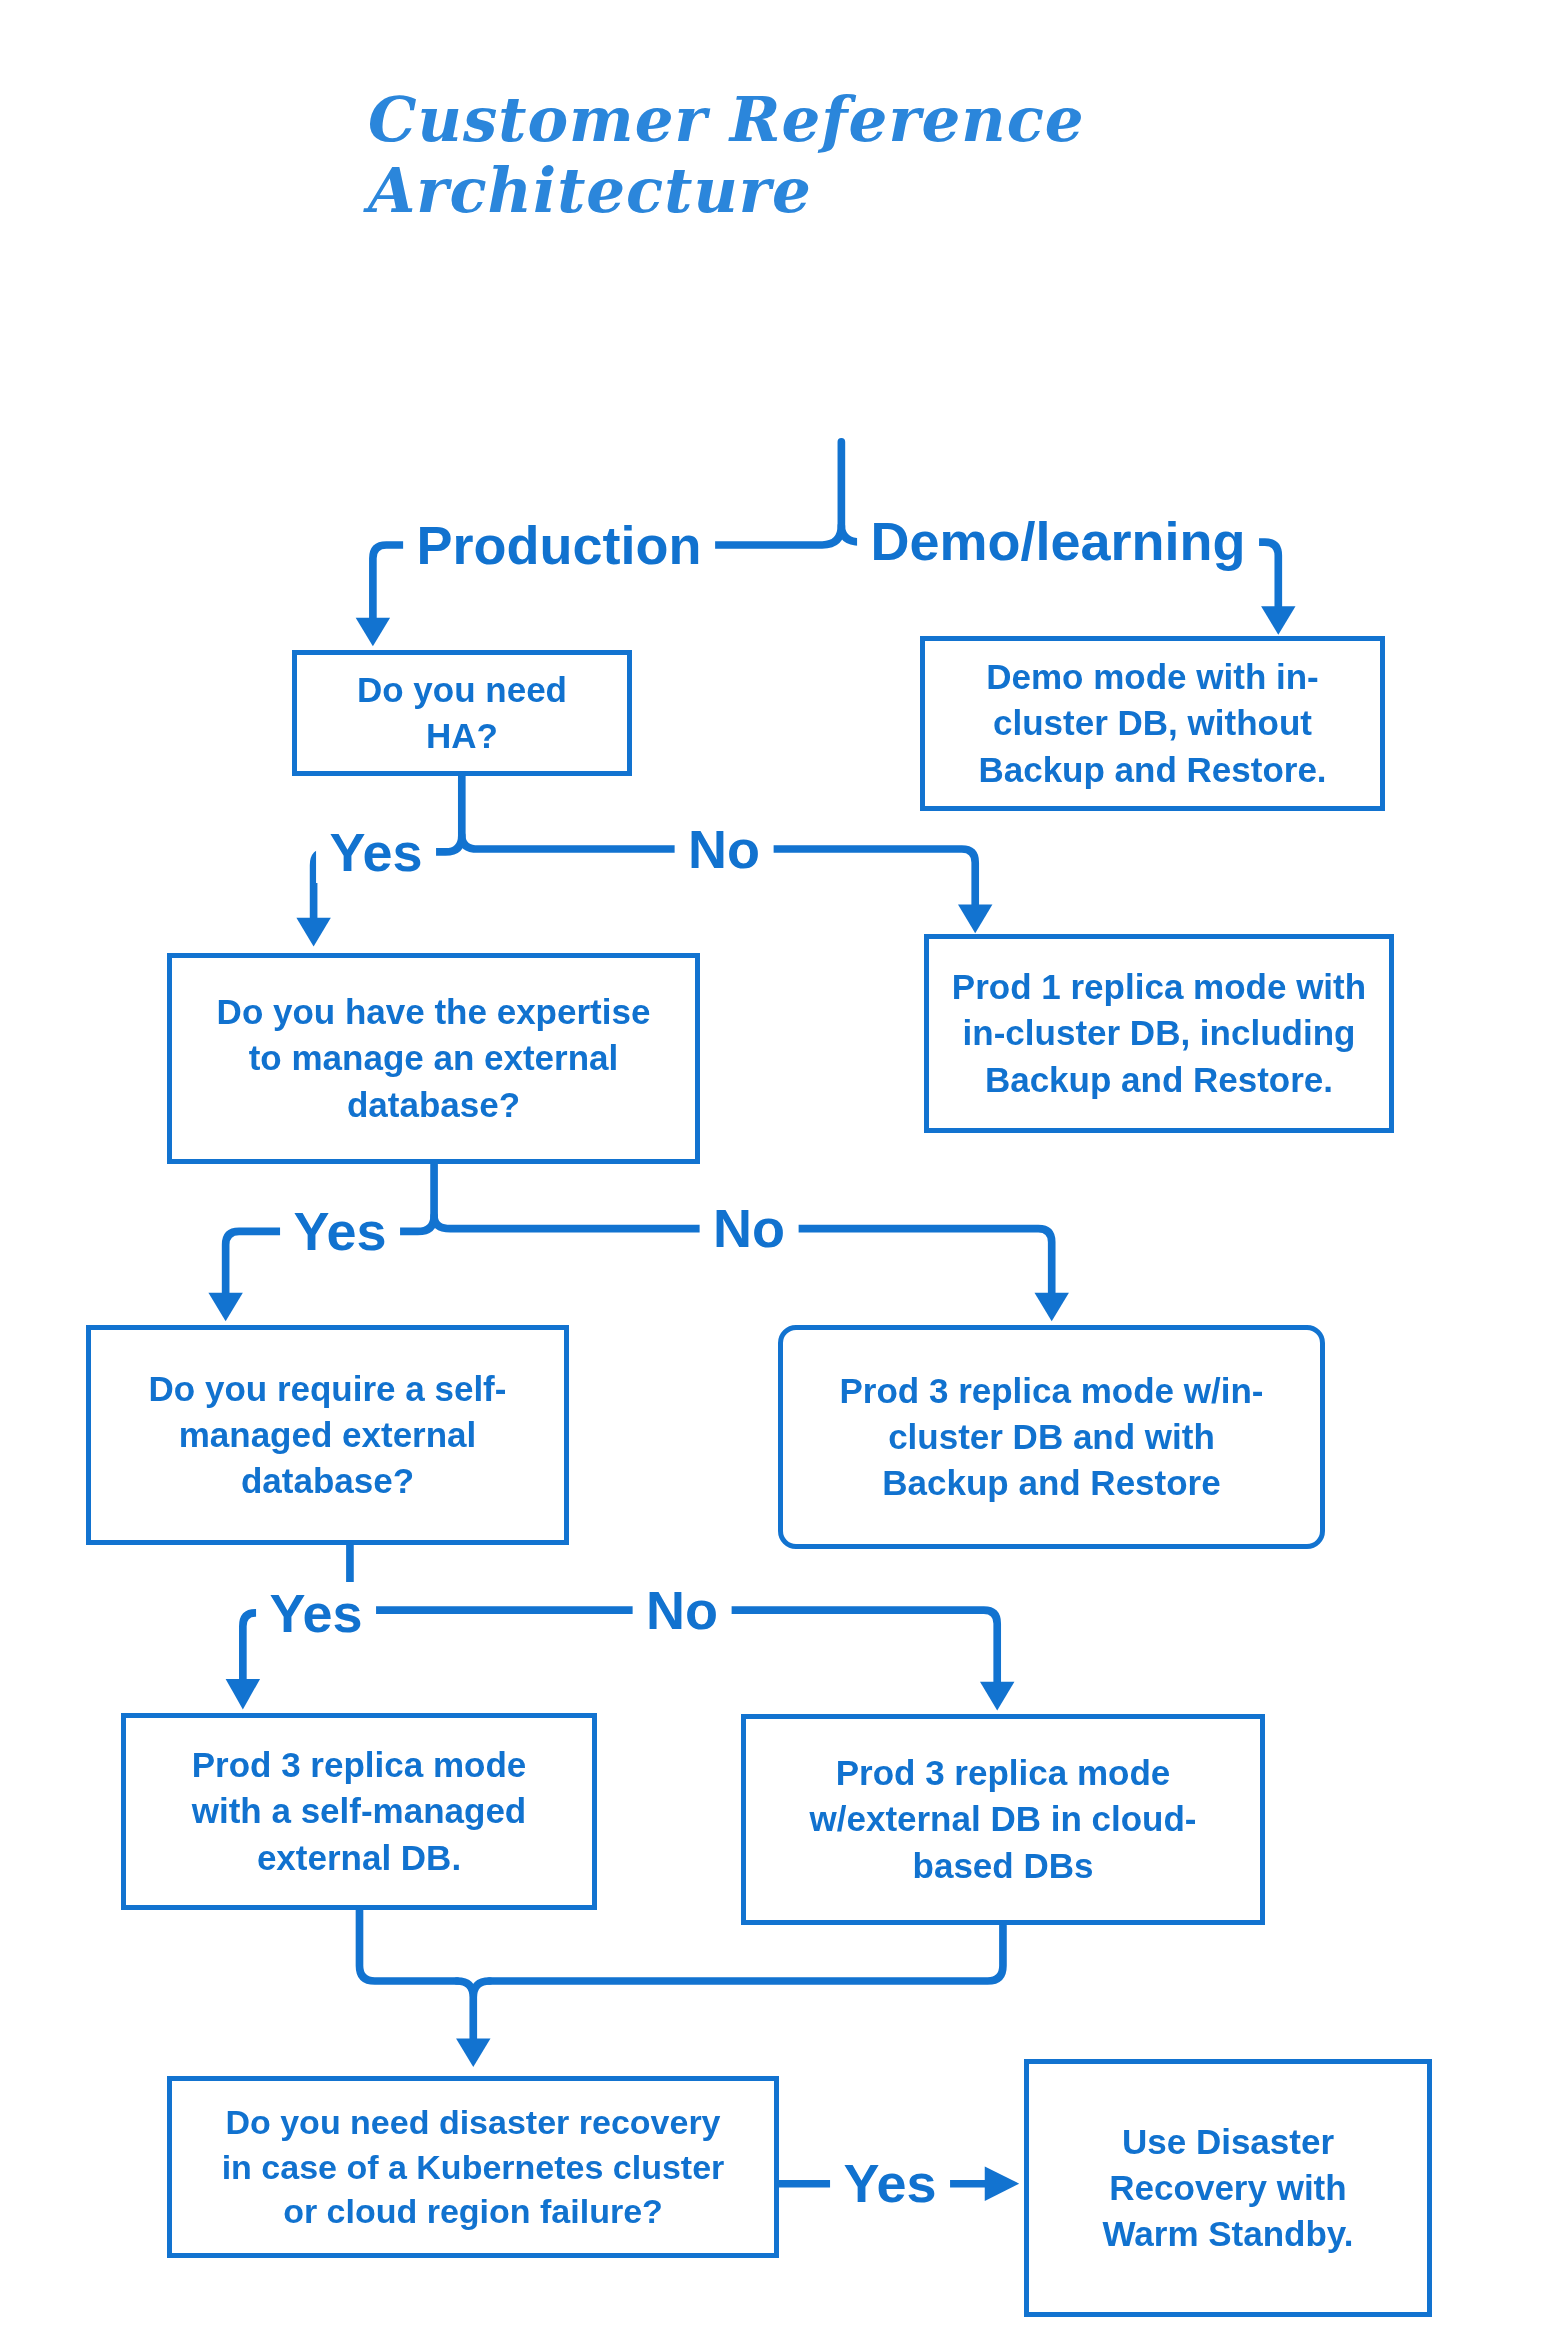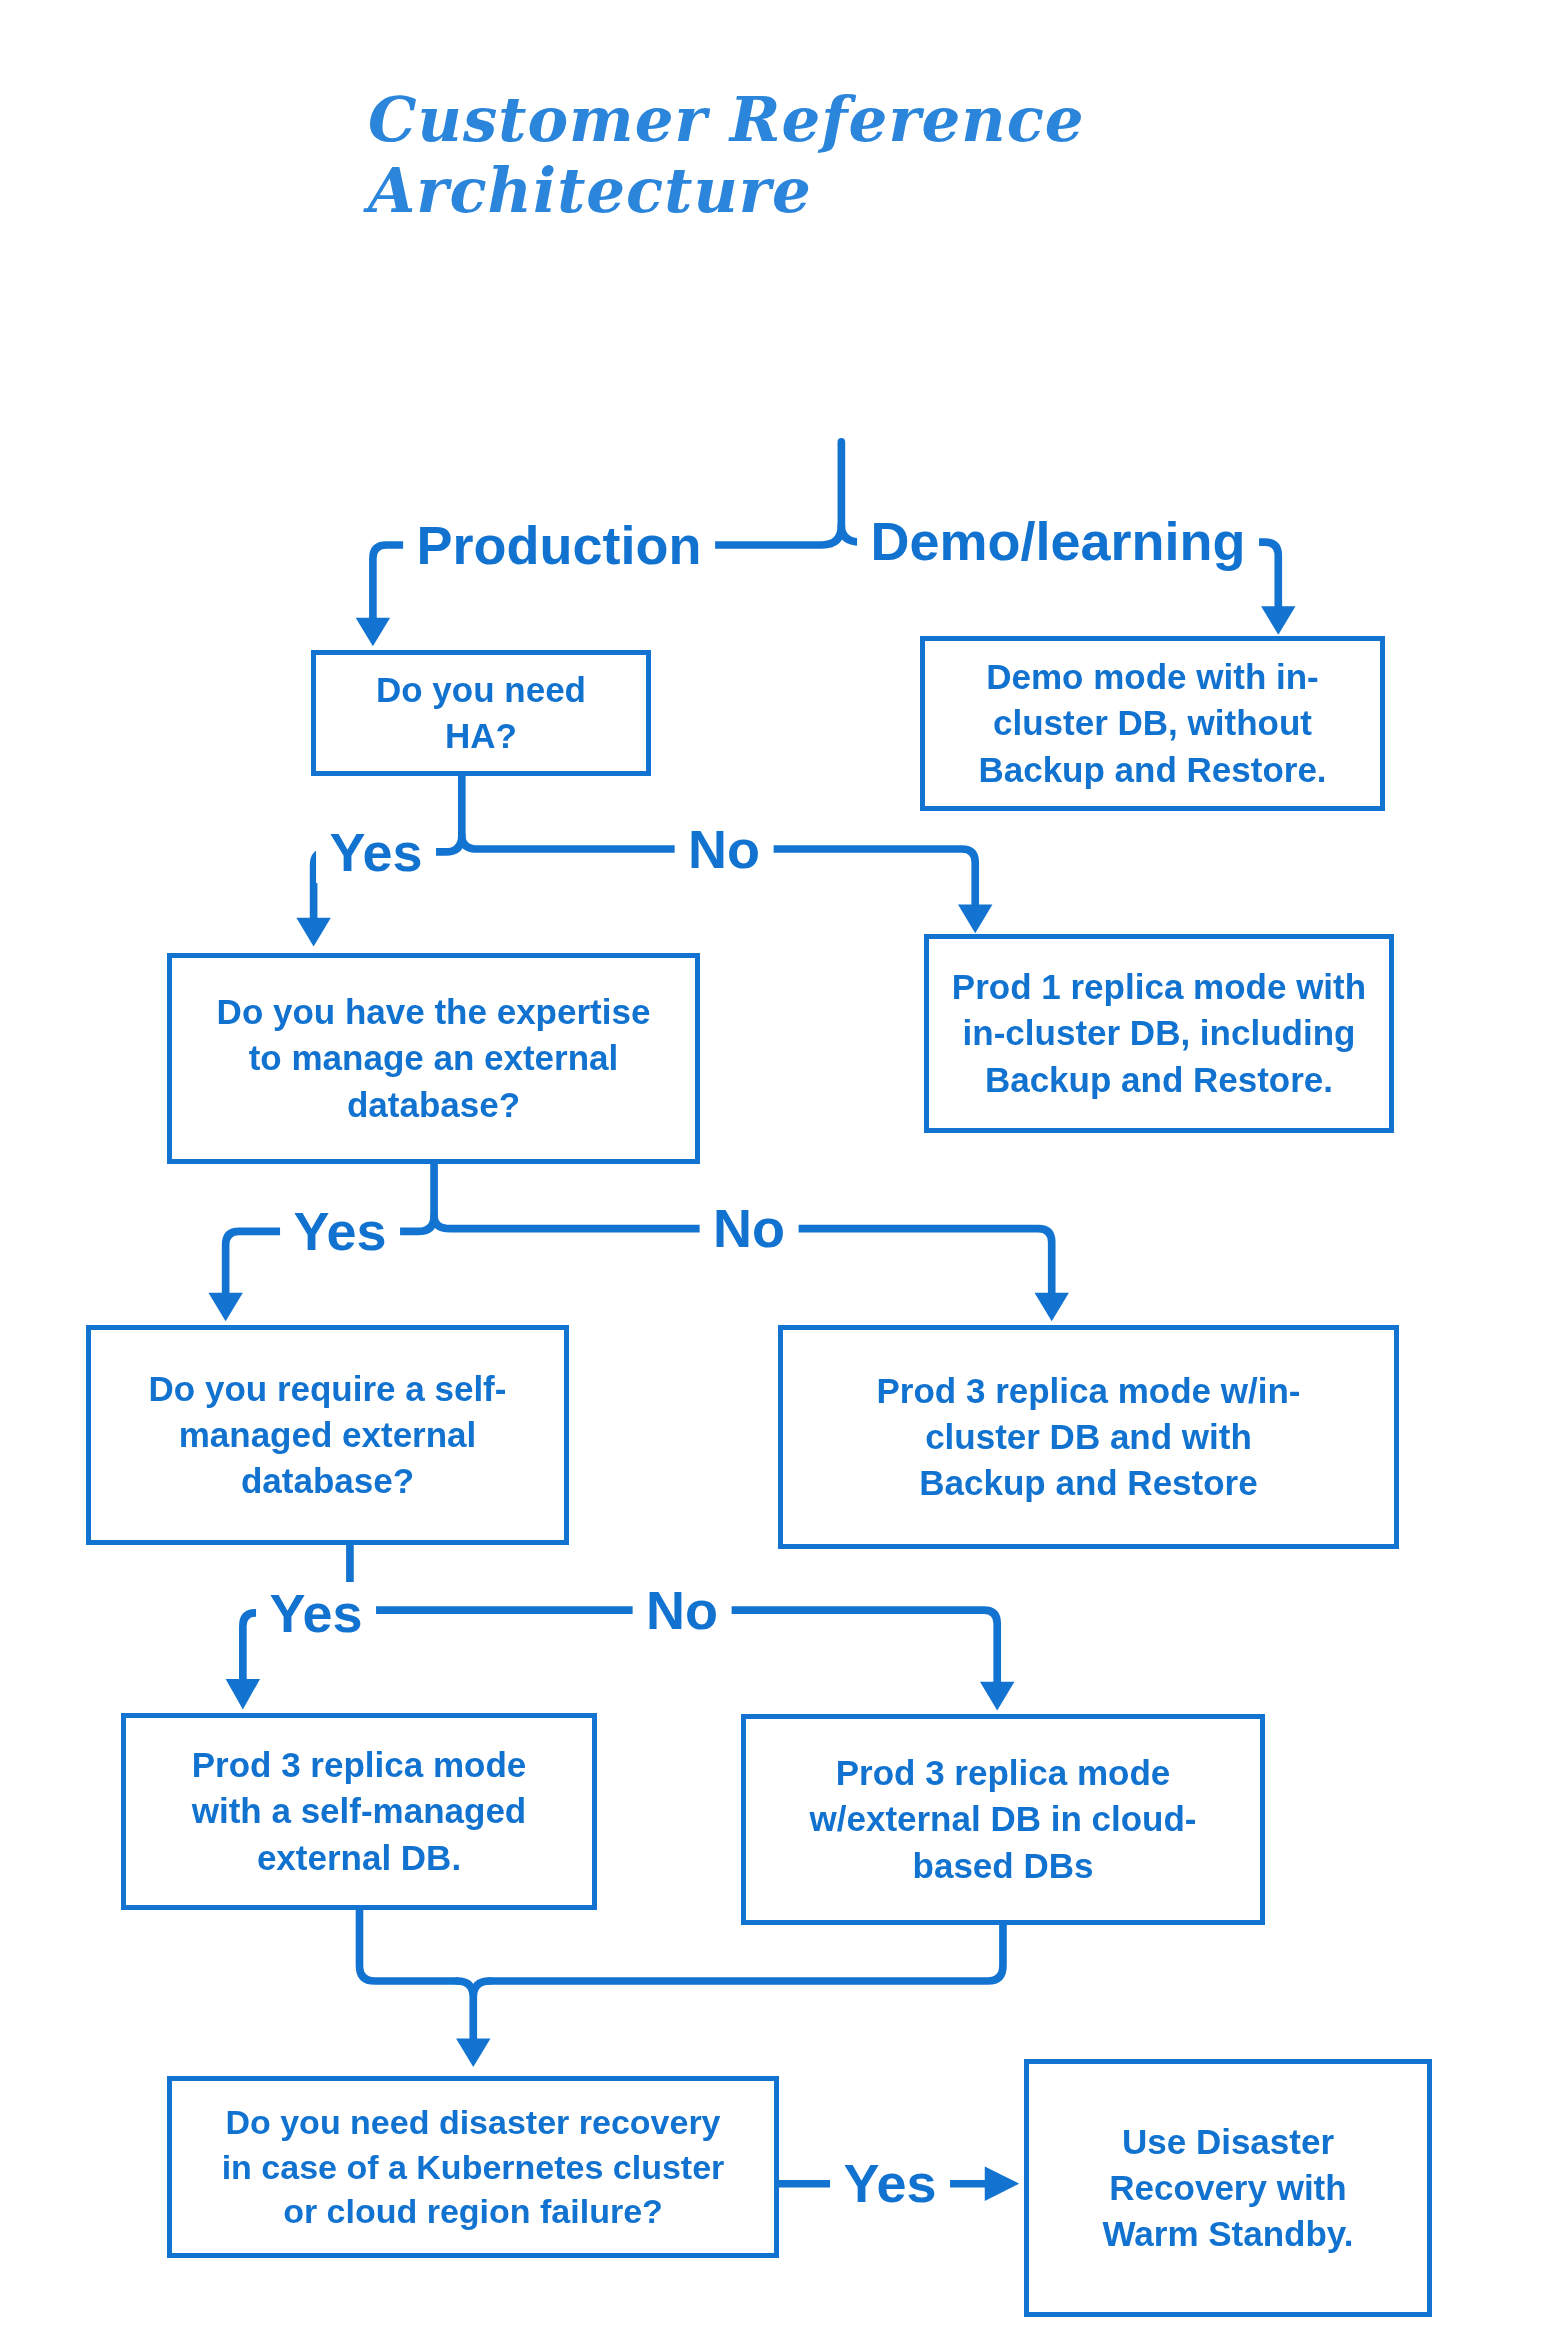--- a/index.html
+++ b/index.html
@@ -100,39 +100,39 @@
     <path d="M1049 2014 L1049 2056 Q1049 2072 1033 2072 L512 2072"></path>
     <path d="M478 2072 Q495 2072 495 2089 M512 2072 Q495 2072 495 2089 M495 2086 L495 2134"></path>
     <polygon points="477,2132 513,2132 495,2162"></polygon>
 
     <path d="M815 2284 L870 2284"></path>
     <path d="M992 2284 L1030 2284"></path>
     <polygon points="1030,2266 1030,2302 1066,2284"></polygon>
   </svg>
 
 
-  <div class="node" style="left:292px;top:650px;width:340px;height:126px;padding:0 21px;margin-left:19px;">Do you need HA?</div>
+  <div class="node" style="left:292px;top:650px;width:340px;height:126px;padding:0 21px;">Do you need HA?</div>
 
   <div class="node" style="left:920px;top:636px;width:465px;height:175px;padding:0 11.5px;">Demo mode with in-
 cluster DB, without
 Backup and Restore.</div>
 
   <div class="node" style="left:167px;top:953px;width:533px;height:211px;padding:0 7.6px;">Do you have the expertise
 to manage an external
 database?</div>
 
   <div class="node" style="left:924px;top:934px;width:470px;height:199px;padding:0 7.6px;">Prod 1 replica mode with
 in-cluster DB, including
 Backup and Restore.</div>
 
   <div class="node" style="left:86px;top:1325px;width:483px;height:220px;padding:0 11.5px;">Do you require a self-
 managed external
 database?</div>
 
-  <div class="node" style="left:778px;top:1325px;width:621px;height:224px;padding:0 11.5px;">Prod 3 replica mode w/in-
+  <div class="node" style="left:778px;top:1325px;width:547px;height:224px;padding:0 11.5px;border-radius:18px;">Prod 3 replica mode w/in-
 cluster DB and with
 Backup and Restore</div>
 
   <div class="node" style="left:121px;top:1713px;width:476px;height:197px;padding:0 9.6px;">Prod 3 replica mode
 with a self-managed
 external DB.</div>
 
   <div class="node" style="left:741px;top:1714px;width:524px;height:211px;padding:0 9.6px;">Prod 3 replica mode
 w/external DB in cloud-
 based DBs</div>

